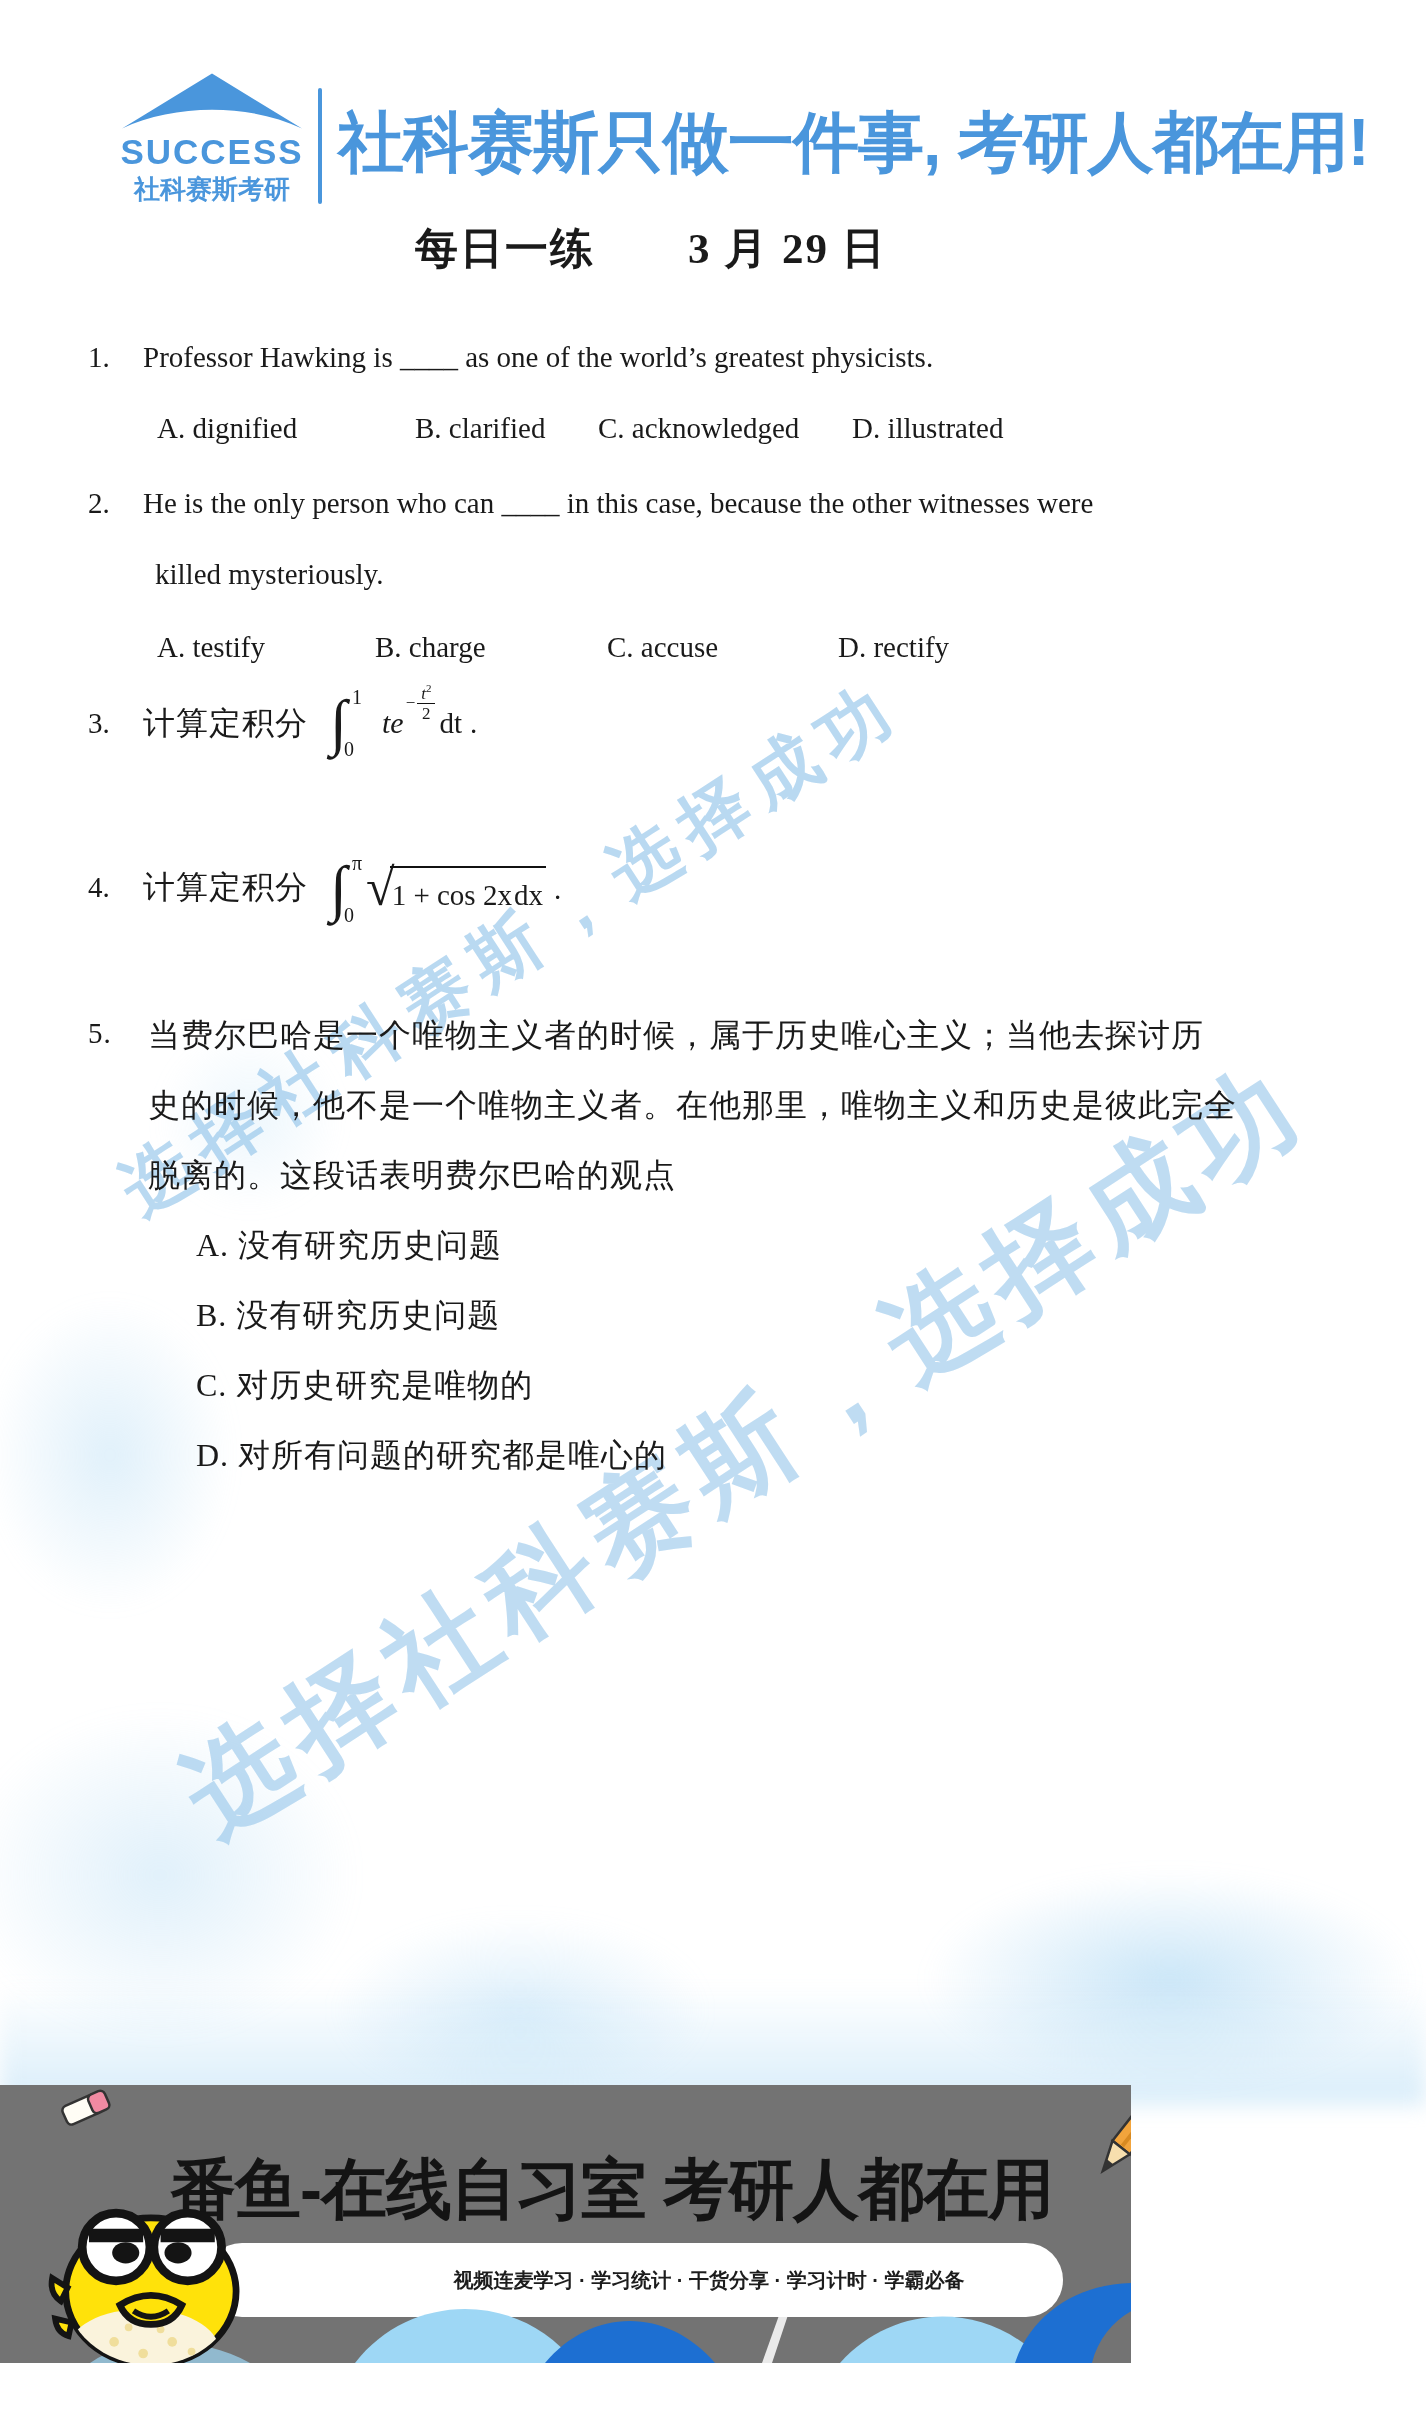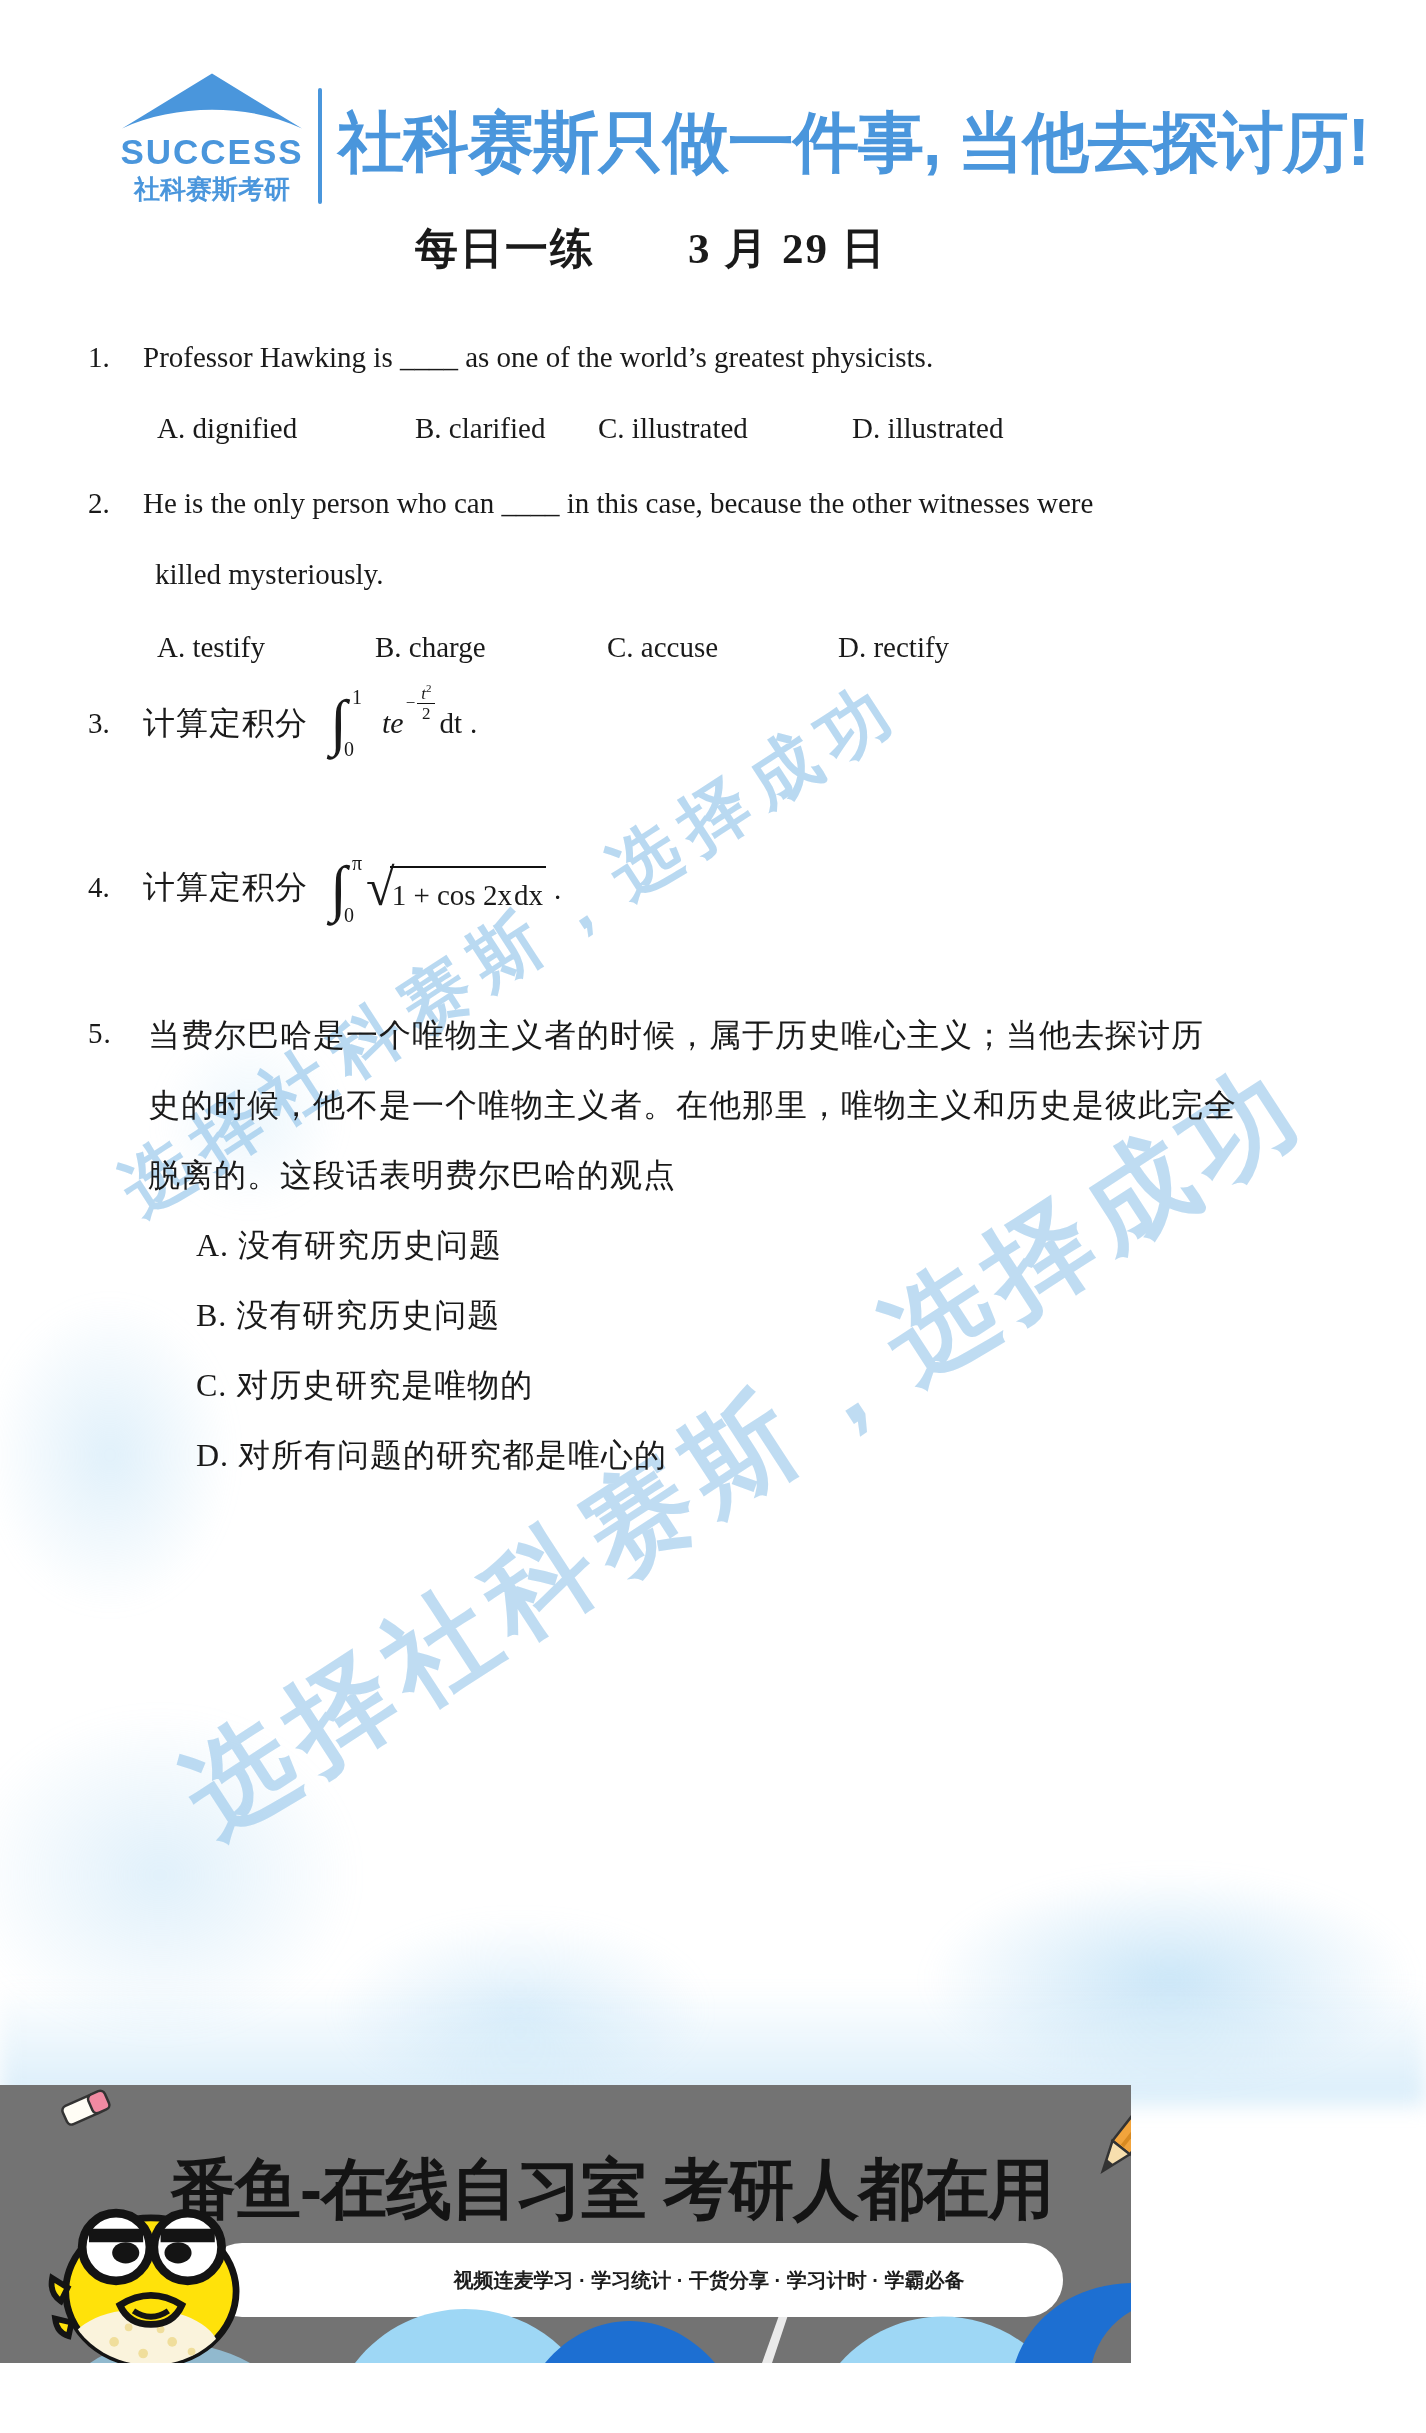--- a/index.html
+++ b/index.html
@@ -103,35 +103,35 @@
   <div class="wm wm2">选择社科赛斯，选择成功</div>
 
   <div class="logo-mark">
     <svg width="200" height="62" viewBox="0 0 120 37">
       <path d="M60 2 L114 35 C82 20 38 20 6 35 Z" fill="#4a96dc"></path>
     </svg>
   </div>
   <div class="logo-brand">SUCCESS</div>
   <div class="logo-sub">社科赛斯考研</div>
   <div class="logo-sep"></div>
-  <div class="slogan">社科赛斯只做一件事, 当他去探讨历!</div>
+  <div class="slogan">社科赛斯只做一件事, 考研人都在用!</div>
 
   <div class="doc-title">
     <span class="title-left">每日一练</span>
     <span class="title-right">3 月 29 日</span>
   </div>
 
   <div class="q" style="top:336px;left:0;width:1426px;">
     <span class="qno">1.</span>
     <span class="qtext">Professor Hawking is ____ as one of the world’s greatest physicists.</span>
   </div>
   <div class="q" style="top:407px;left:0;width:1426px;">
     <span class="opt" style="left:157px;">A. dignified</span>
     <span class="opt" style="left:390px;margin-left:25px;">B. clarified</span>
-    <span class="opt" style="left:598px;">C. illustrated</span>
+    <span class="opt" style="left:598px;">C. acknowledged</span>
     <span class="opt" style="left:852px;">D. illustrated</span>
   </div>
 
   <div class="q" style="top:482px;left:0;width:1426px;">
     <span class="qno">2.</span>
     <span class="qtext">He is the only person who can ____ in this case, because the other witnesses were</span>
   </div>
   <div class="q" style="top:553px;left:0;width:1426px;">
     <span class="opt" style="left:155px;">killed mysteriously.</span>
   </div>

